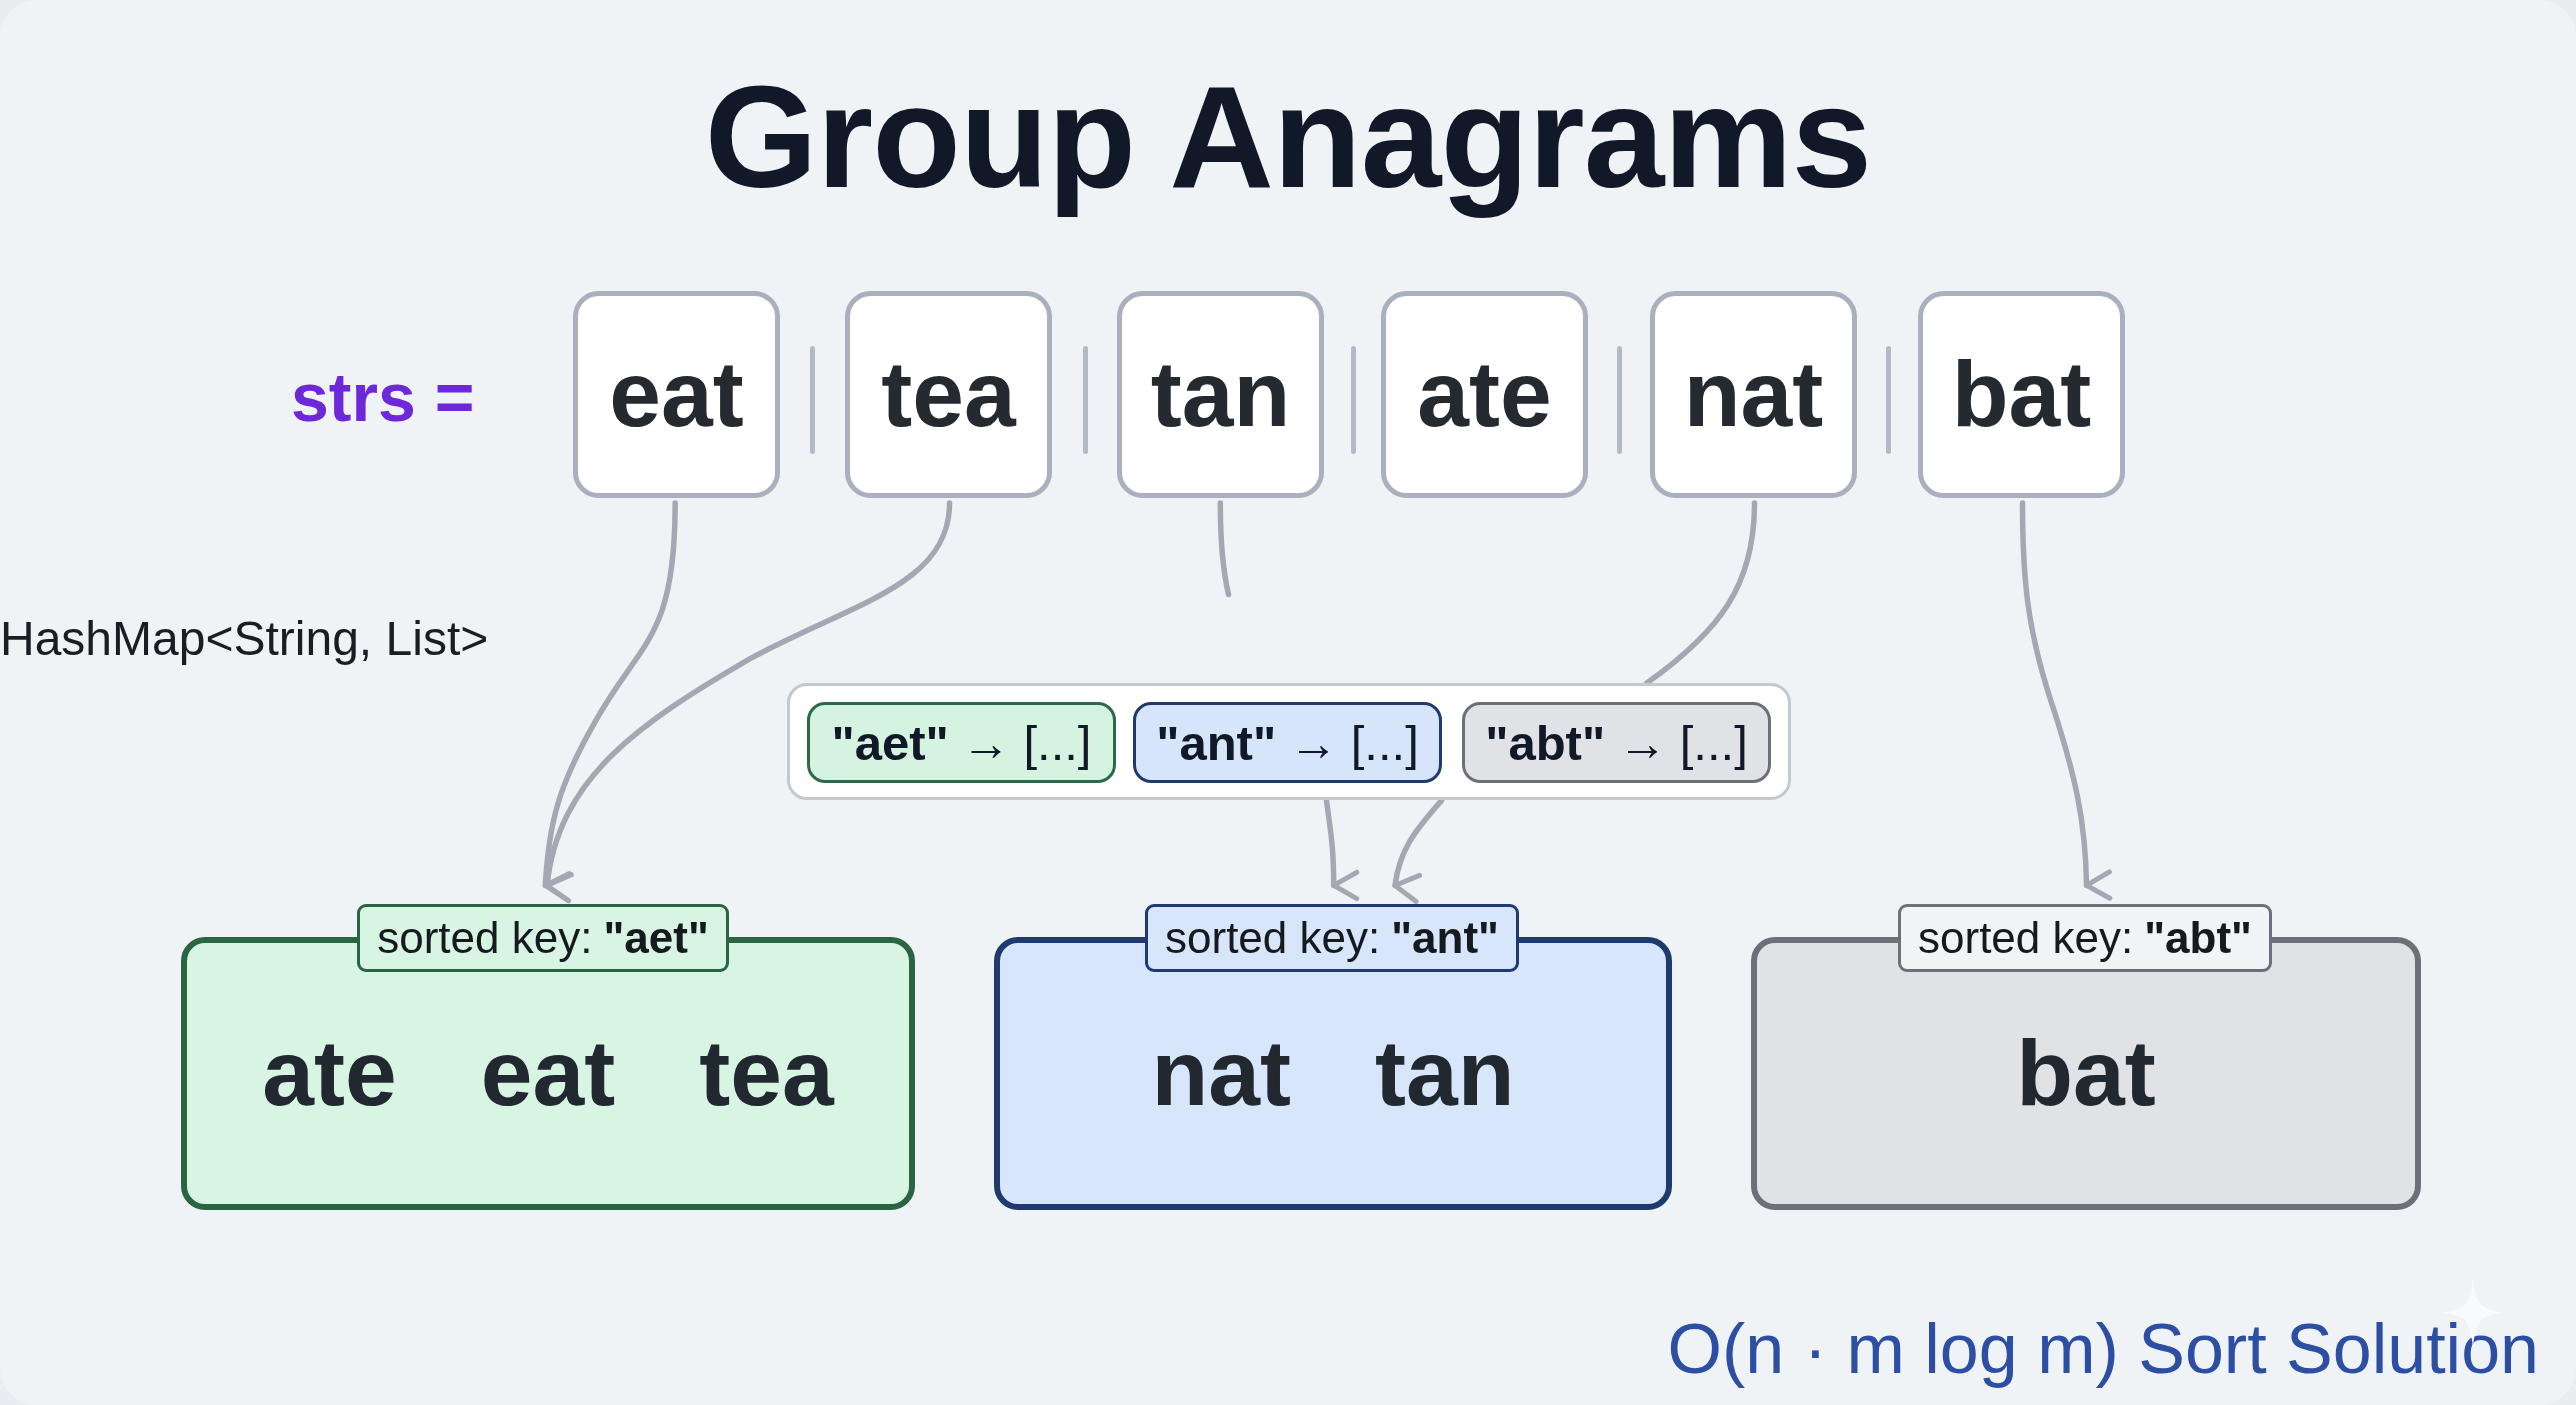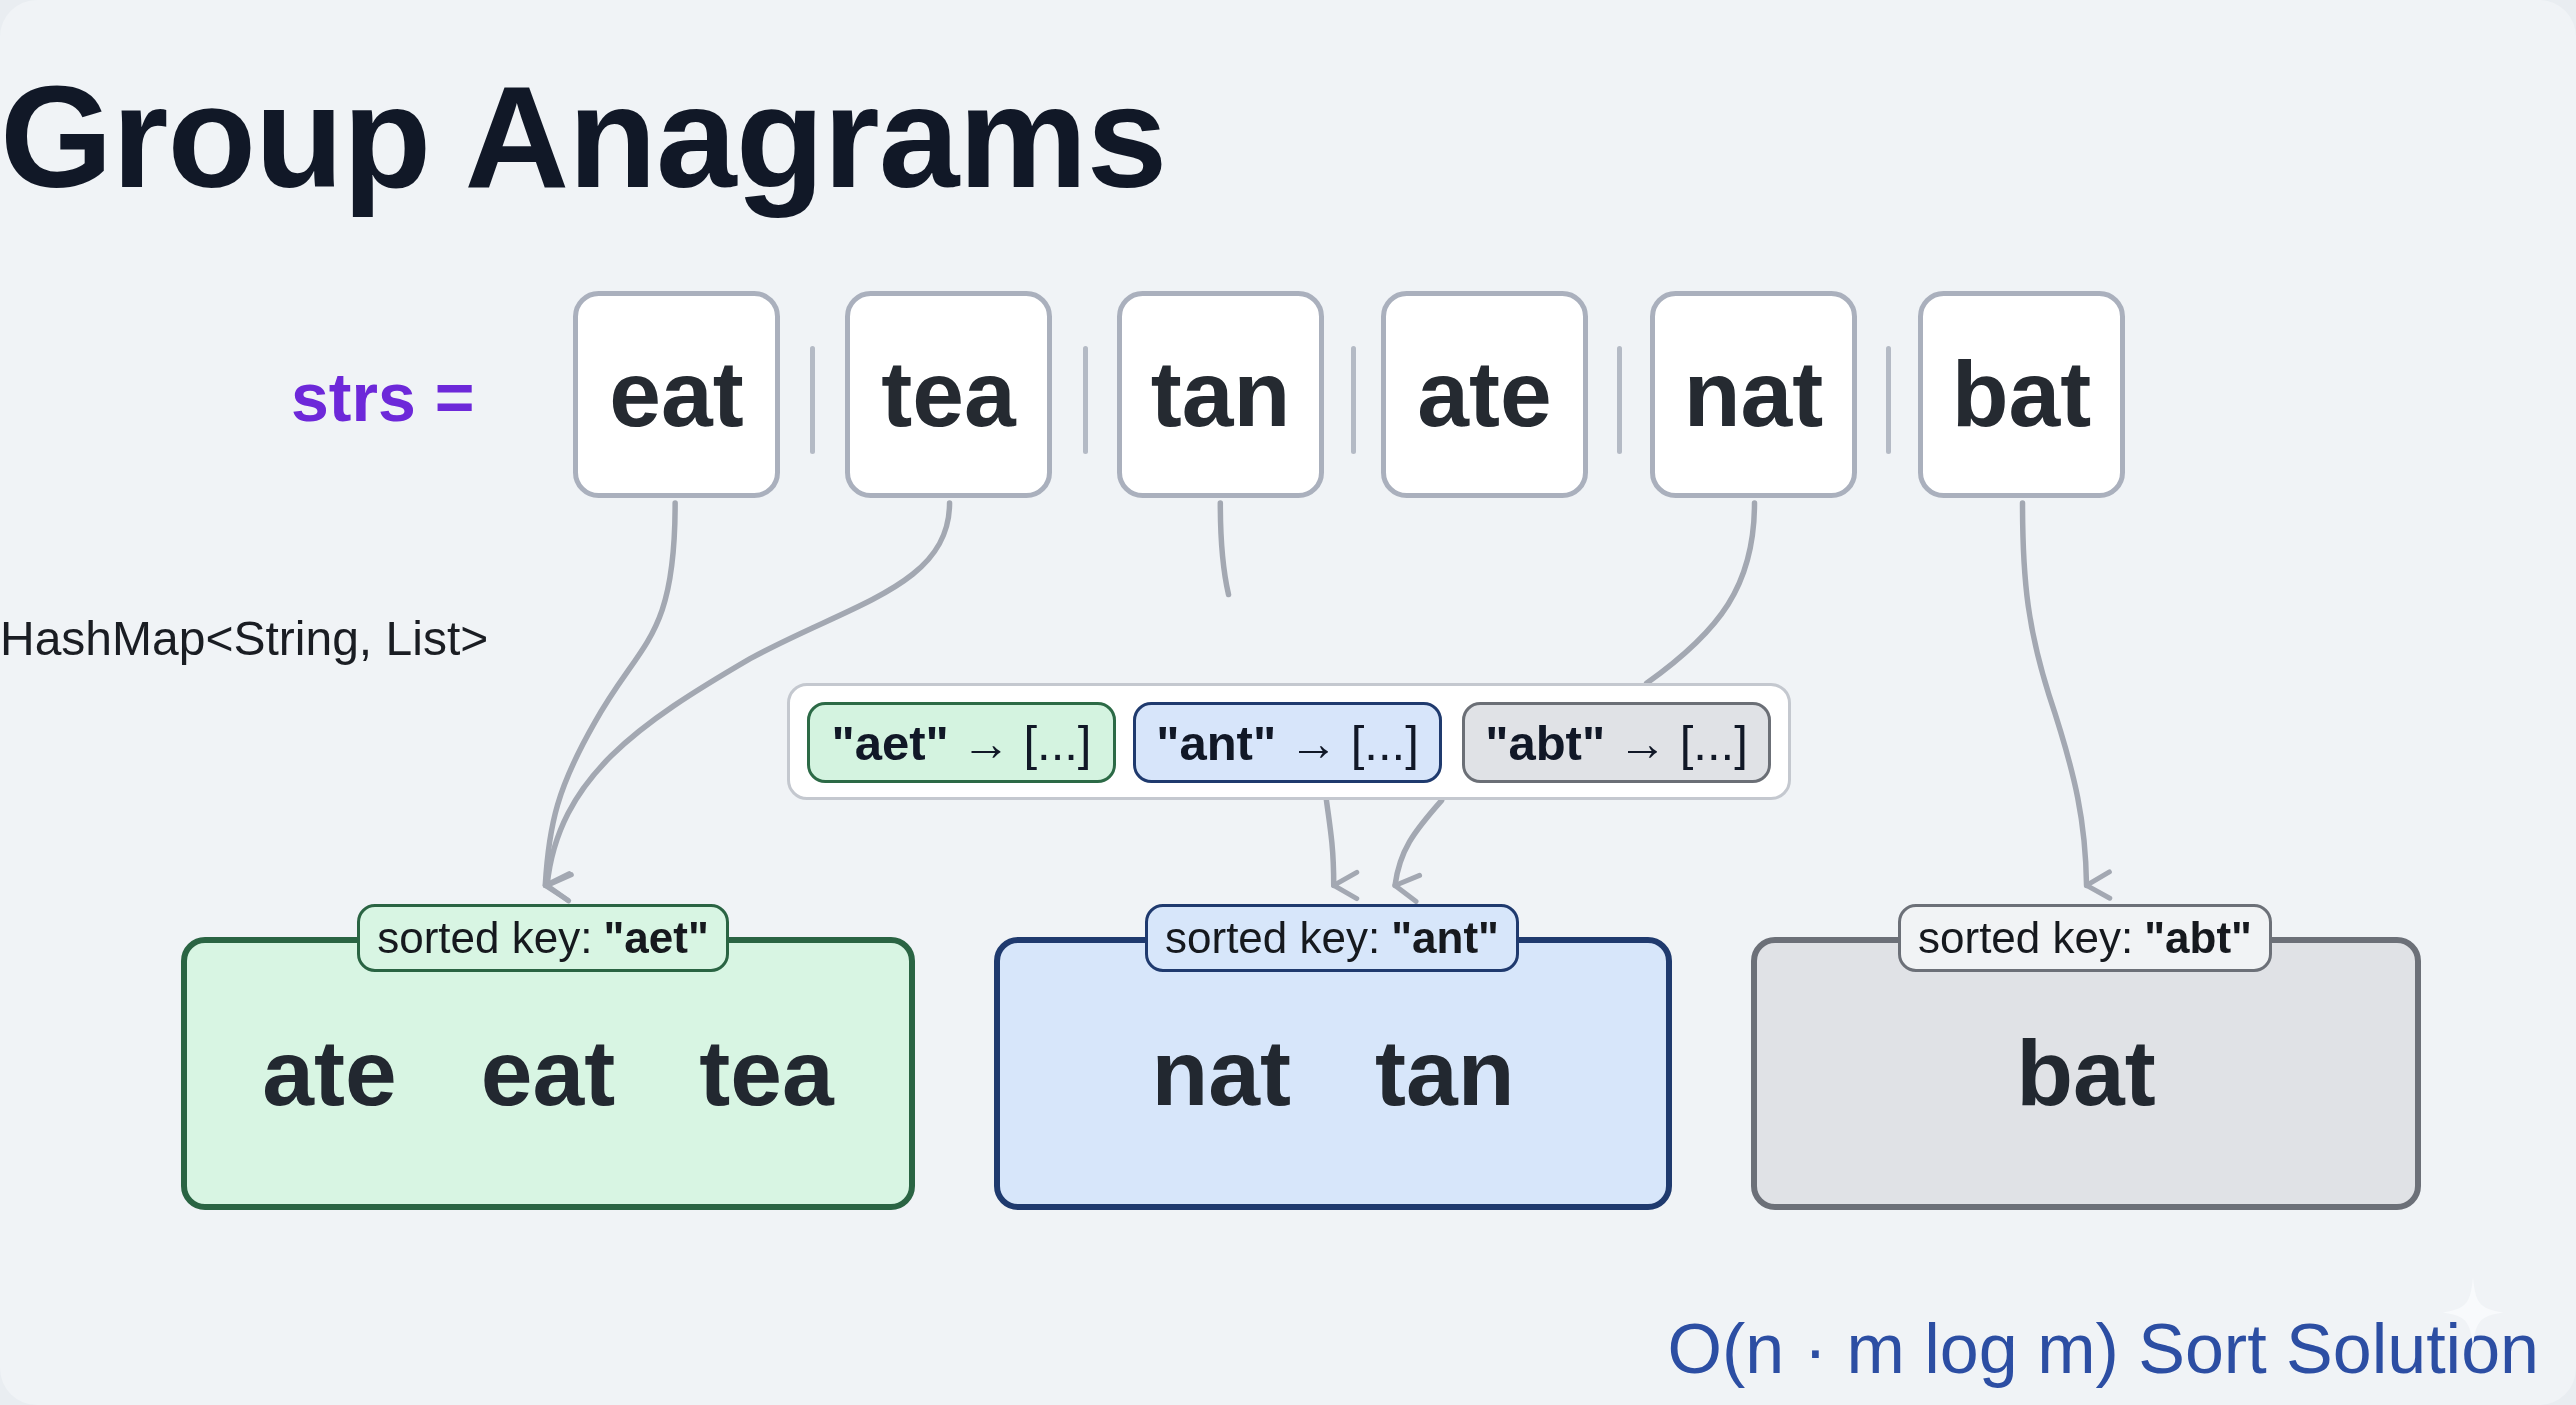--- a/index.html
+++ b/index.html
@@ -7,21 +7,21 @@
     width:2576px; height:1405px; overflow:hidden;
     background:#e9edf1;
     font-family:"Liberation Sans", sans-serif;
   }
   .canvas {
     position:absolute; left:0; top:0; width:2576px; height:1405px;
     background:#f0f3f6;
     border-radius:37px;
   }
   .title {
-    position:absolute; left:0; top:55px; width:2576px; text-align:left;
+    position:absolute; left:0; top:55px; width:2576px; text-align:center;
     font-size:145px; font-weight:bold; color:#111827; letter-spacing:-0.9px;
     line-height:165px;
   }
   .strs-label {
     position:absolute; left:291px; top:352px; font-size:68px; font-weight:bold;
     color:#6d28d9; line-height:91px;
   }
   .input-box {
     position:absolute; top:291px; width:207px; height:207px;
     background:#ffffff; border:5.5px solid #aab0bd; border-radius:25.6px;
@@ -51,21 +51,21 @@
     position:absolute; top:937px; height:273px; box-sizing:border-box;
     border-radius:24px; display:flex; align-items:center; justify-content:center;
     font-size:93px; font-weight:bold; color:#222830;
   }
   .group.green { left:181px; width:734px; background:#d8f5e3; border:6.4px solid #2a6443; }
   .group.blue  { left:994px; width:678px; background:#d7e6fa; border:6.4px solid #1f3a6e; }
   .group.gray  { left:1751px; width:670px; background:#e0e2e6; border:6.4px solid #6c7078; }
   .group .word { margin:0 42px; }
   .tag {
     position:absolute; top:904px; height:68px; box-sizing:border-box;
-    border-radius:18px; display:flex; align-items:center; justify-content:center;
+    border-radius:9px; display:flex; align-items:center; justify-content:center;
     font-size:44px; color:#16191e; white-space:nowrap;
   }
   .tag b { margin-left:11px; }
   .tag.green { left:357px; width:372px; background:#d8f5e3; border:3.7px solid #2a6443; }
   .tag.blue  { left:1145px; width:374px; background:#d7e6fa; border:3.7px solid #1f3a6e; }
   .tag.gray  { left:1898px; width:374px; background:#f1f3f5; border:3.7px solid #6c7078; }
   .footer {
     position:absolute; right:37px; top:1317px; font-size:70px; color:#2c4ea3; line-height:64px;
   }
   svg.wires { position:absolute; left:0; top:0; }

